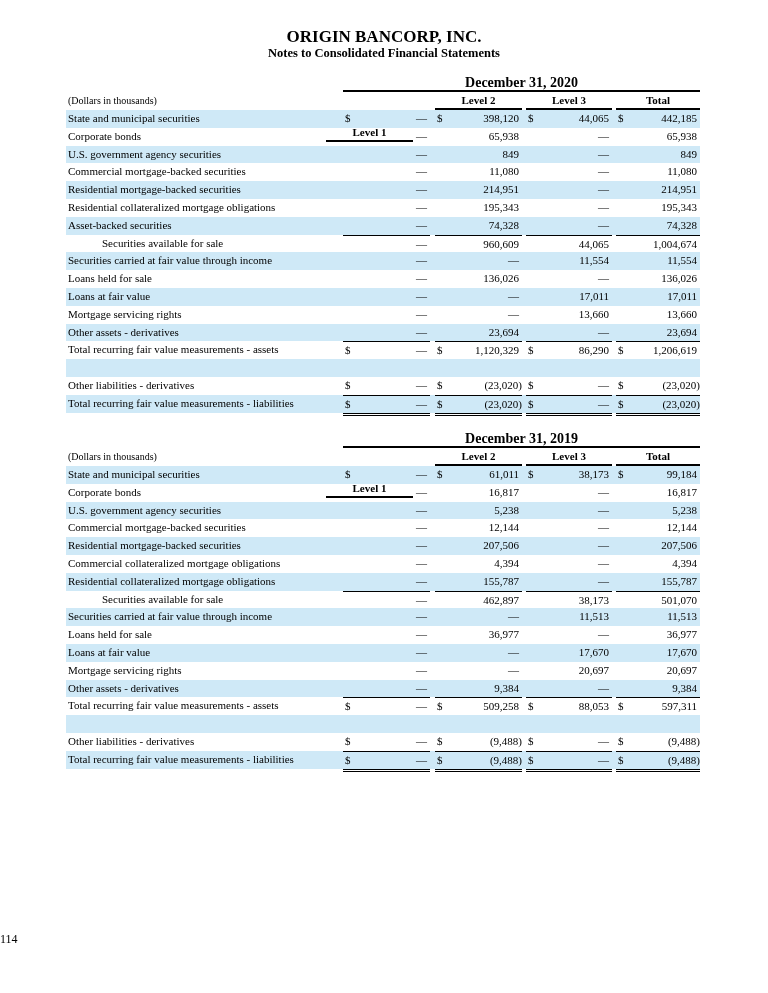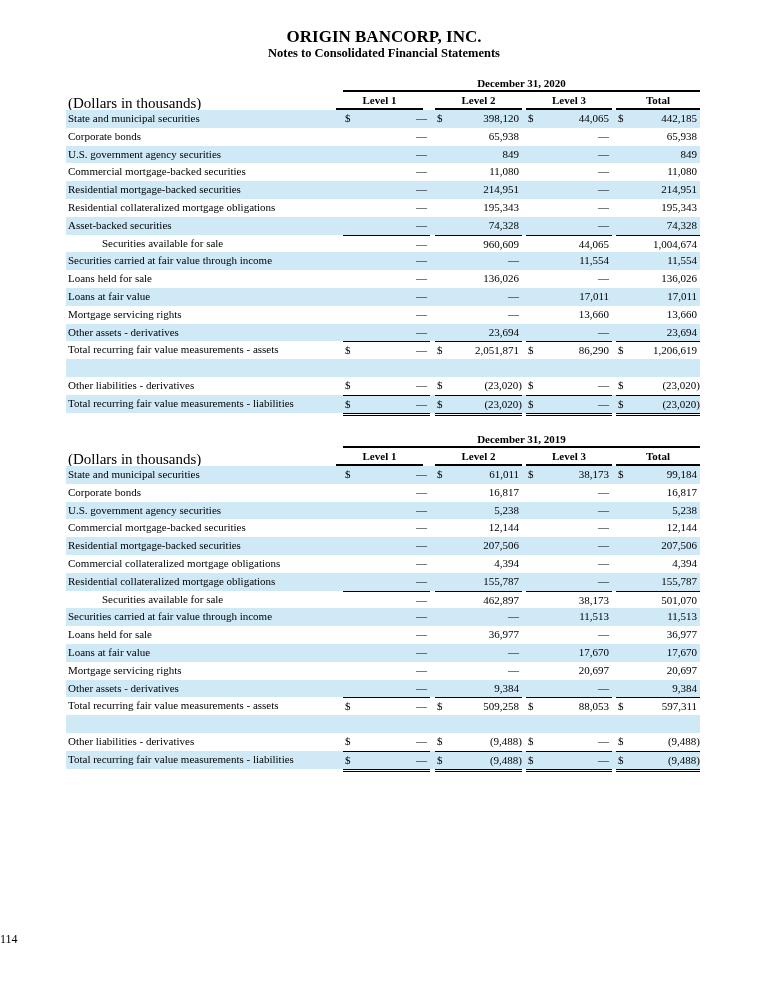--- a/index.html
+++ b/index.html
@@ -4,38 +4,38 @@
 <style>
   html, body { margin: 0; padding: 0; background: #ffffff; }
   body { width: 768px; height: 993px; position: relative; font-family: "Liberation Serif", serif; color: #000; }
   .header { position: absolute; top: 29px; left: 0; width: 768px; text-align: center; }
   .header .company { font-weight: bold; font-size: 17px; line-height: 16px; }
   .header .subtitle { font-weight: bold; font-size: 12.5px; line-height: 16px; }
   .section { position: absolute; left: 66px; width: 634px; }
   .sec1 { top: 76px; }
   .sec2 { top: 432px; }
   .period-row { position: relative; height: 16px; }
-  .period { position: absolute; left: 277px; width: 357px; text-align: center; font-weight: bold; font-size: 11px; line-height: 14px; }
+  .period { position: absolute; left: 277px; width: 357px; text-align: center; font-weight: bold; font-size: 14px; line-height: 14px; }
   .period-rule { position: absolute; left: 277px; width: 357px; top: 14px; border-top: 2px solid #000; }
   .colhead-row { position: relative; height: 18px; font-size: 11px; }
-  .unit-label { position: absolute; left: 2px; top: 3px; font-size: 15px; }
+  .unit-label { position: absolute; left: 2px; top: 3px; font-size: 10px; }
   .colhead { position: absolute; top: 2px; text-align: center; font-weight: bold; line-height: 13px; border-bottom: 2px solid #000; padding-bottom: 1px; }
   .row { position: relative; height: 17.8px; font-size: 11px; line-height: 17.8px; }
   .row.shaded { background: #cfe9f7; }
   .row .label { position: absolute; left: 2px; top: 0; white-space: nowrap; }
   .row .label.indent { left: 36px; }
   .cell { position: absolute; top: 0; height: 17px; }
   .cell .dollar { position: absolute; left: 2px; }
   .cell .val { position: absolute; right: 3px; }
   .cell .val.neg { right: 0px; }
   .c1 { left: 277px; width: 87px; }
   .c2 { left: 369px; width: 87px; }
   .c3 { left: 460px; width: 86px; }
   .c4 { left: 550px; width: 84px; }
-  .h1 { left: 270px; width: 87px; }
+  .h1 { left: 260px; width: 87px; margin-top: 32px; }
   .h2 { left: 369px; width: 87px; }
   .h3 { left: 460px; width: 86px; }
   .h4 { left: 550px; width: 84px; }
   .rule-top .cell { border-top: 1px solid #000; }
   .total .cell { border-bottom: 3px double #000; }
   .blank { height: 17.8px; }
   .page-num { position: absolute; top: 932px; left: 0; width: 768px; text-align: left; font-size: 12px; }
 </style>
 </head>
 <body>
@@ -257,21 +257,21 @@
       </span>
     </div>
     <div class="row rule-top total">
       <span class="label">Total recurring fair value measurements - assets</span>
       <span class="cell c1">
         <span class="dollar">$</span>
         <span class="val">—</span>
       </span>
       <span class="cell c2">
         <span class="dollar">$</span>
-        <span class="val">2,051,871</span>
+        <span class="val">1,120,329</span>
       </span>
       <span class="cell c3">
         <span class="dollar">$</span>
         <span class="val">86,290</span>
       </span>
       <span class="cell c4">
         <span class="dollar">$</span>
         <span class="val">1,206,619</span>
       </span>
     </div>

